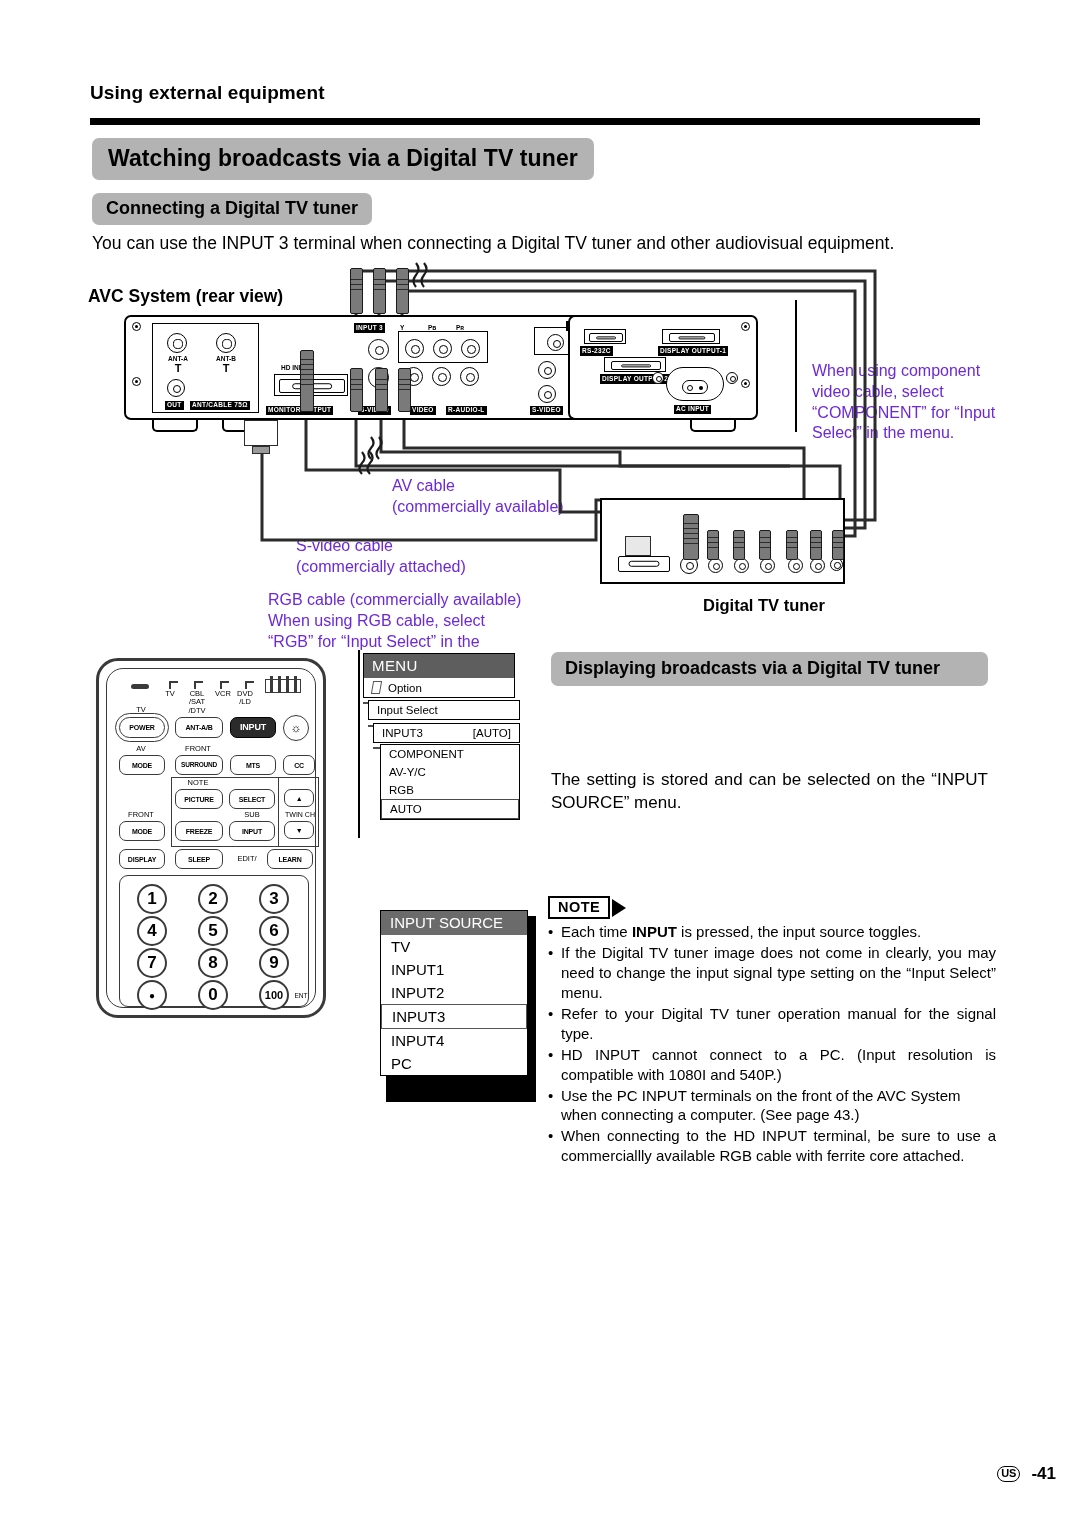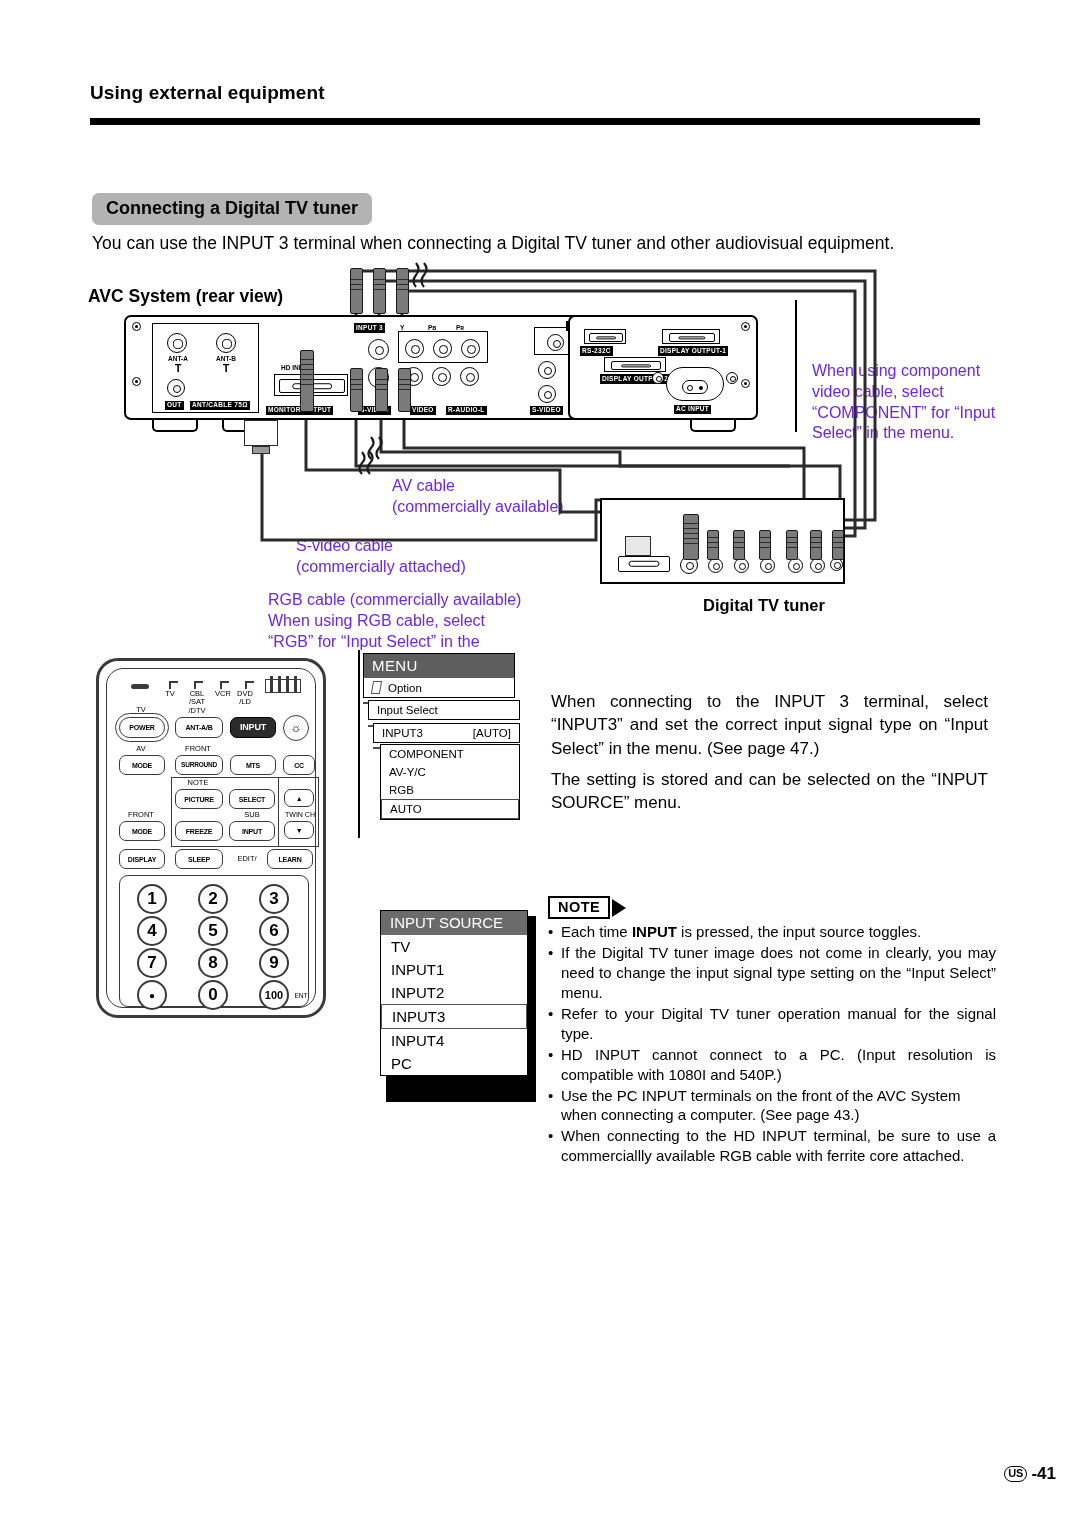--- a/index.html
+++ b/index.html
@@ -199,34 +199,35 @@
     font-size:15px; line-height:1.33;
   }
   .nitem{ display:flex; margin-bottom:1px; }
   .nbul{ width:13px; flex:0 0 13px; }
   .ntxt{ flex:1; text-align:justify; }
   .ntxt.nj{ text-align:left; }
   b.inb{ font-weight:bold; }
 
   .folio{
     position:absolute; right:24px; top:1464px;
-    font-size:17px; font-weight:bold; display:flex; align-items:center; gap:4px;
+    font-size:17px; font-weight:bold; display:flex; align-items:center; gap:11px;
   }
   .us{
     border:1.6px solid #000; border-radius:9px; font-size:11px;
     padding:0 3px; font-weight:bold; line-height:1.25;
   }
 </style>
 </head>
 <body>
 
 <div class="page">
 
   <div class="kicker">Using external equipment</div>
   <div class="rule"></div>
+  <div class="h1">Watching broadcasts via a Digital TV tuner</div>
   <div class="h2">Connecting a Digital TV tuner</div>
   <div class="intro">You can use the INPUT 3 terminal when connecting a Digital TV tuner and other audiovisual equipment.</div>
 
   <div class="avc-label">AVC System (rear view)</div>
 
   <div class="cap comp-cap">
     <span style="white-space:pre-line">Component video cable
 (commercially available)</span>
   </div>
   <div class="cap av-cap">
@@ -603,21 +604,21 @@
   <div class="is-win">
     <div class="is-title">INPUT SOURCE</div>
     <div class="is-row">TV</div>
     <div class="is-row">INPUT1</div>
     <div class="is-row">INPUT2</div>
     <div class="is-row sel">INPUT3</div>
     <div class="is-row">INPUT4</div>
     <div class="is-row">PC</div>
   </div>
 
-  <div class="para" style="top:690px;">When connecting to the INPUT 3 terminal, select “INPUT3” and set the correct input signal type on “Input Select” in the menu. (See page 47.)</div>
+  <div class="h3">Displaying broadcasts via a Digital TV tuner</div>
   <div class="para" style="top:768px;">The setting is stored and can be selected on the “INPUT SOURCE” menu.</div>
 
   <div class="note-tag">
     <span class="note-box">NOTE</span>
     <span class="note-arrow"></span>
   </div>
 
   <div class="notes">
     <div class="nitem">
       <span class="nbul">•</span>

